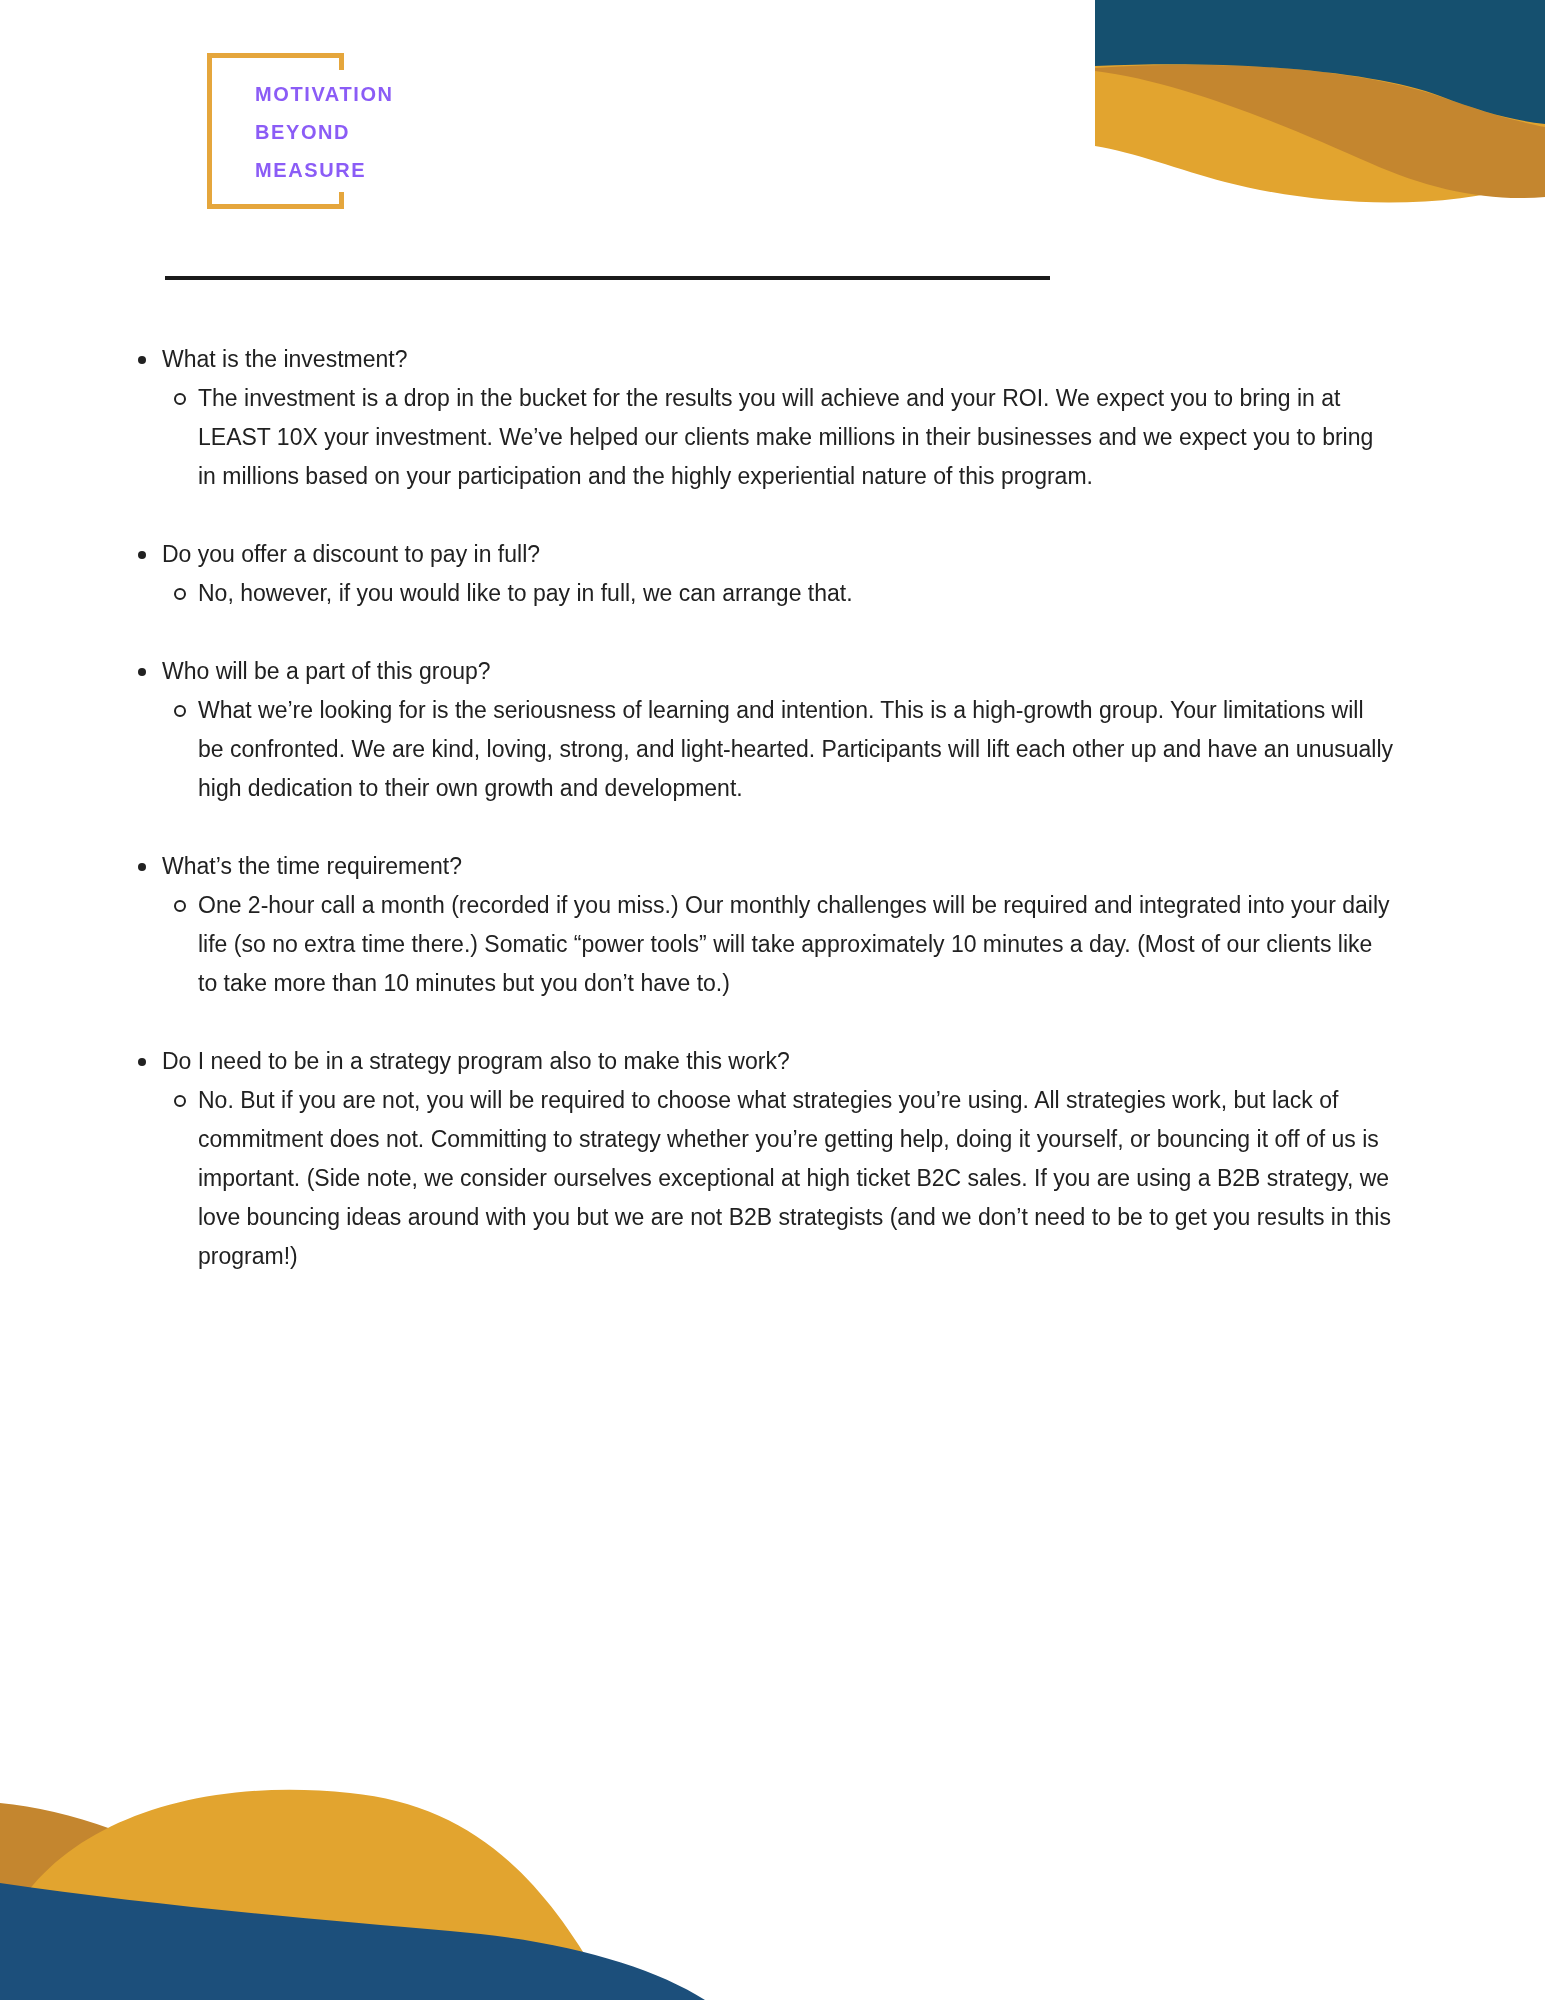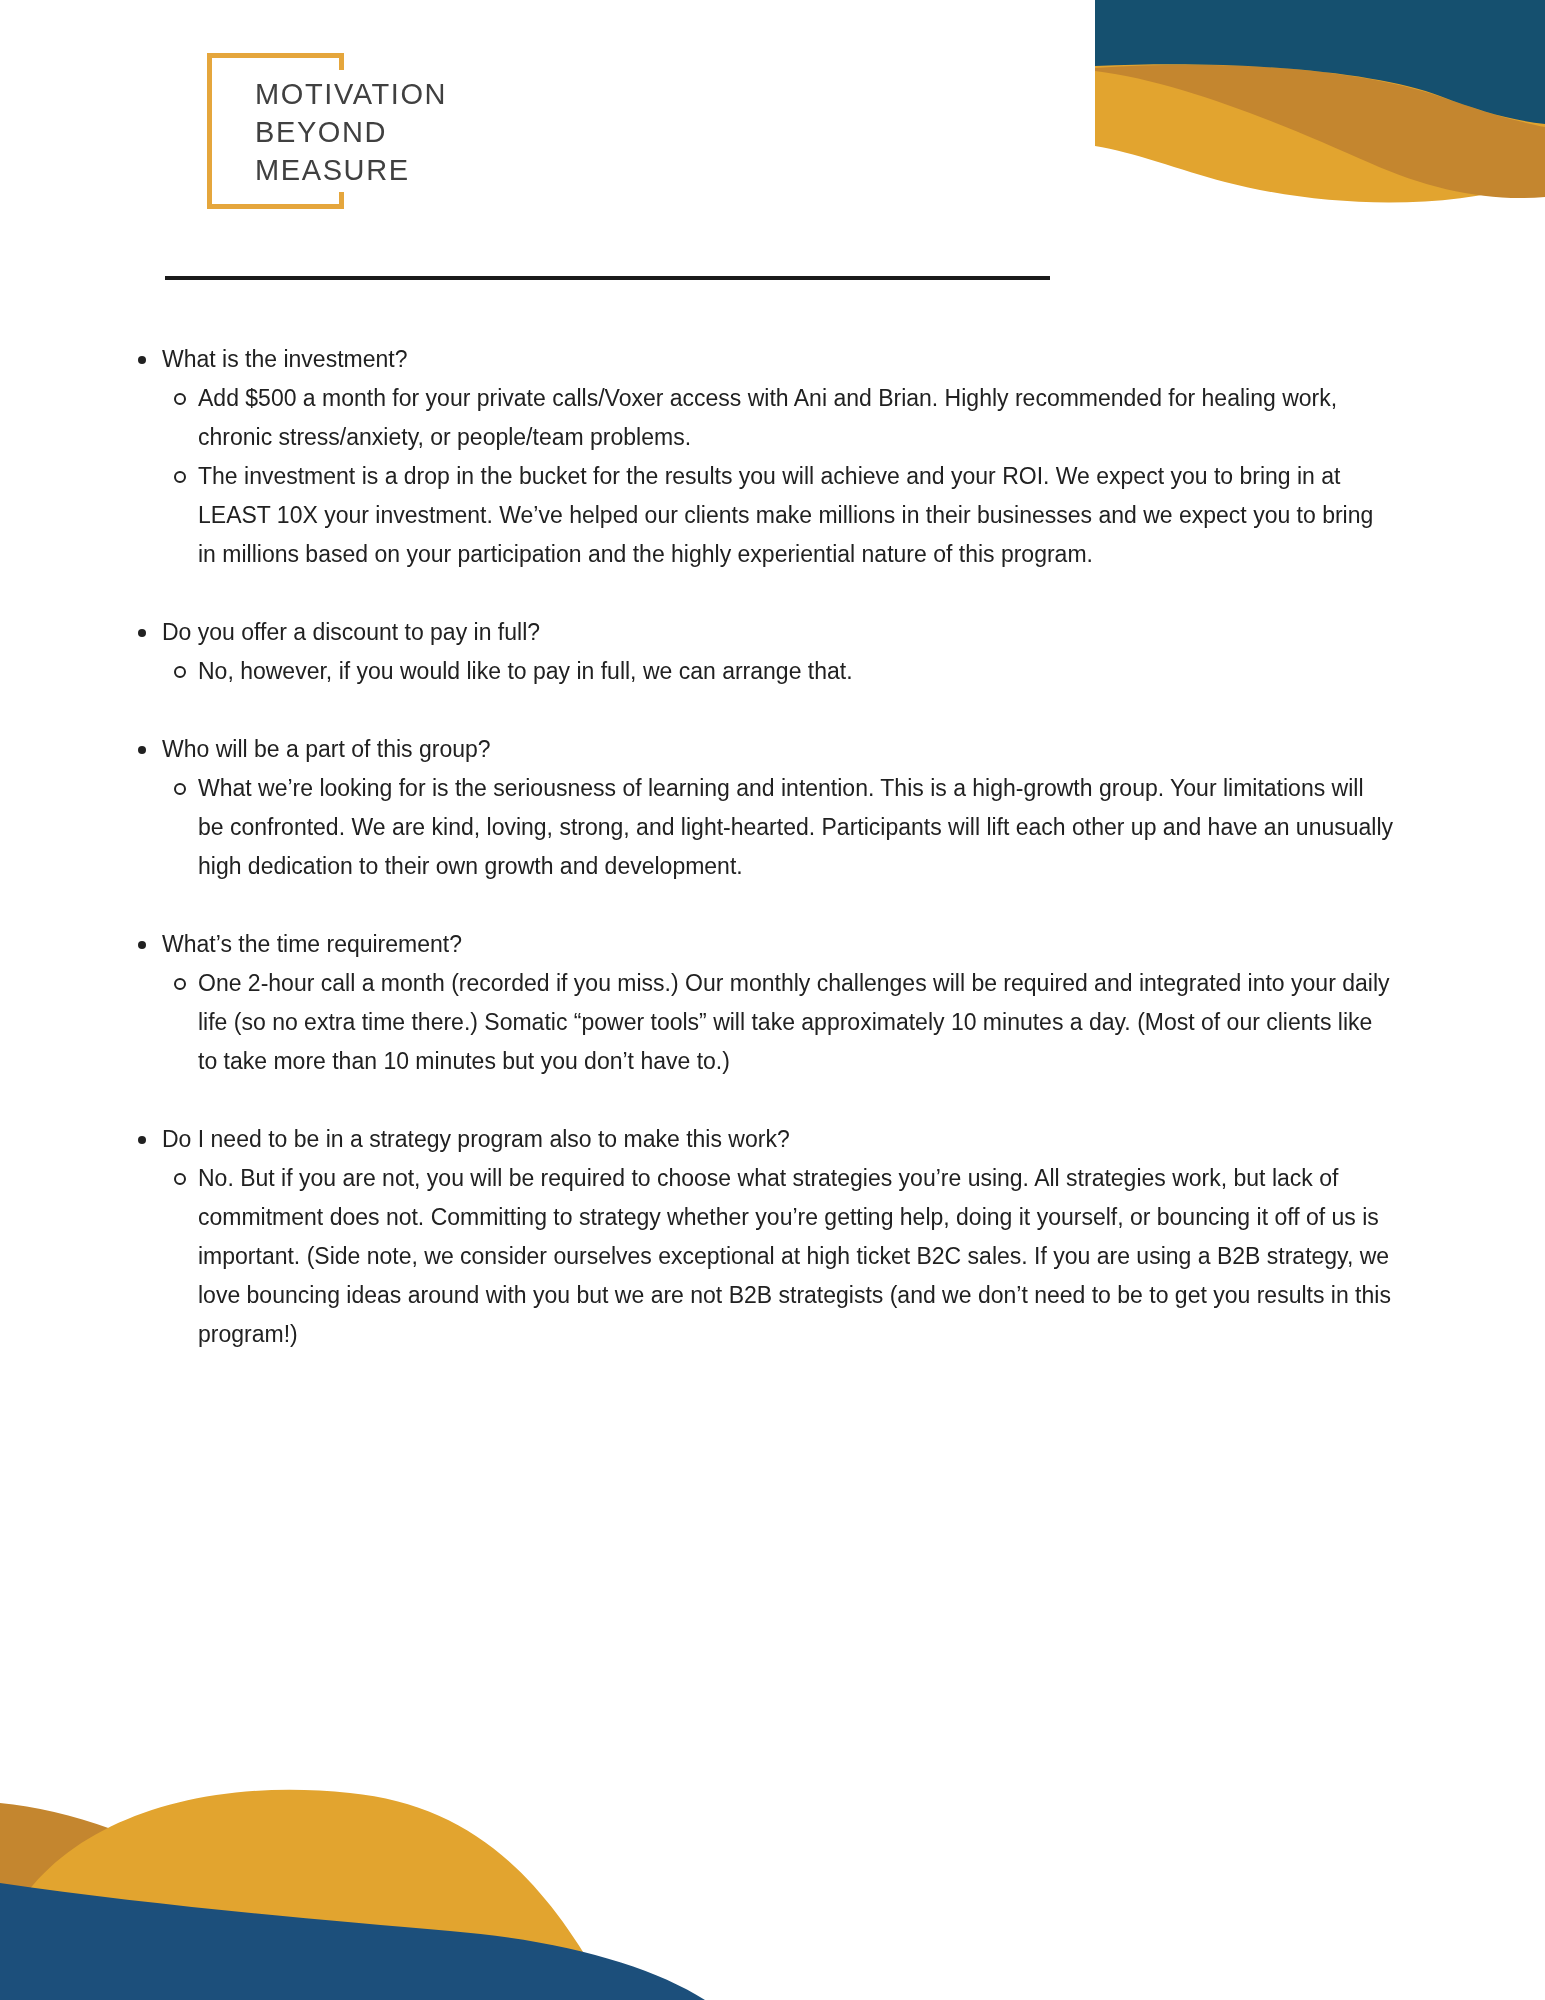--- a/index.html
+++ b/index.html
@@ -15,22 +15,22 @@
   
   .decor { position:absolute; pointer-events:none; }
   .decor.top-right { top:0; right:0; }
   .decor.bottom-left { bottom:0; left:0; }
 
   
   .logo { position:absolute; left:207px; top:53px; width:300px; height:170px; }
   .logo-frame { position:absolute; left:0; top:0; }
   .logo-text {
     position:absolute; left:48px; top:22px;
-    font-size:29px; line-height:38px; letter-spacing:1.6px;
-    font-weight:400; color:#404040;
+    font-size:20px; line-height:38px; letter-spacing:1.6px;
+    font-weight:700; color:#8b5cf6;
   }
   .logo-text span { display:block; }
 
   
   .divider {
     position:absolute; left:165px; top:276px;
     width:885px; height:4px; background:#1a1a1a;
   }
 
   
@@ -85,24 +85,20 @@
 
   <div class="faq">
 
     <div class="q-block">
       <div class="q-line">
         <span class="bullet-disc"></span>
         <span class="q-text">What is the investment?</span>
       </div>
       <div class="a-line">
         <span class="bullet-circle"></span>
-        <span class="a-text">Add $500 a month for your private calls/Voxer access with Ani and Brian. Highly recommended for healing work, chronic stress/anxiety, or people/team problems.</span>
-      </div>
-      <div class="a-line">
-        <span class="bullet-circle"></span>
         <span class="a-text">The investment is a drop in the bucket for the results you will achieve and your ROI. We expect you to bring in at LEAST 10X your investment. We’ve helped our clients make millions in their businesses and we expect you to bring in millions based on your participation and the highly experiential nature of this program.</span>
       </div>
     </div>
 
     <div class="q-block">
       <div class="q-line">
         <span class="bullet-disc"></span>
         <span class="q-text">Do you offer a discount to pay in full?</span>
       </div>
       <div class="a-line">

